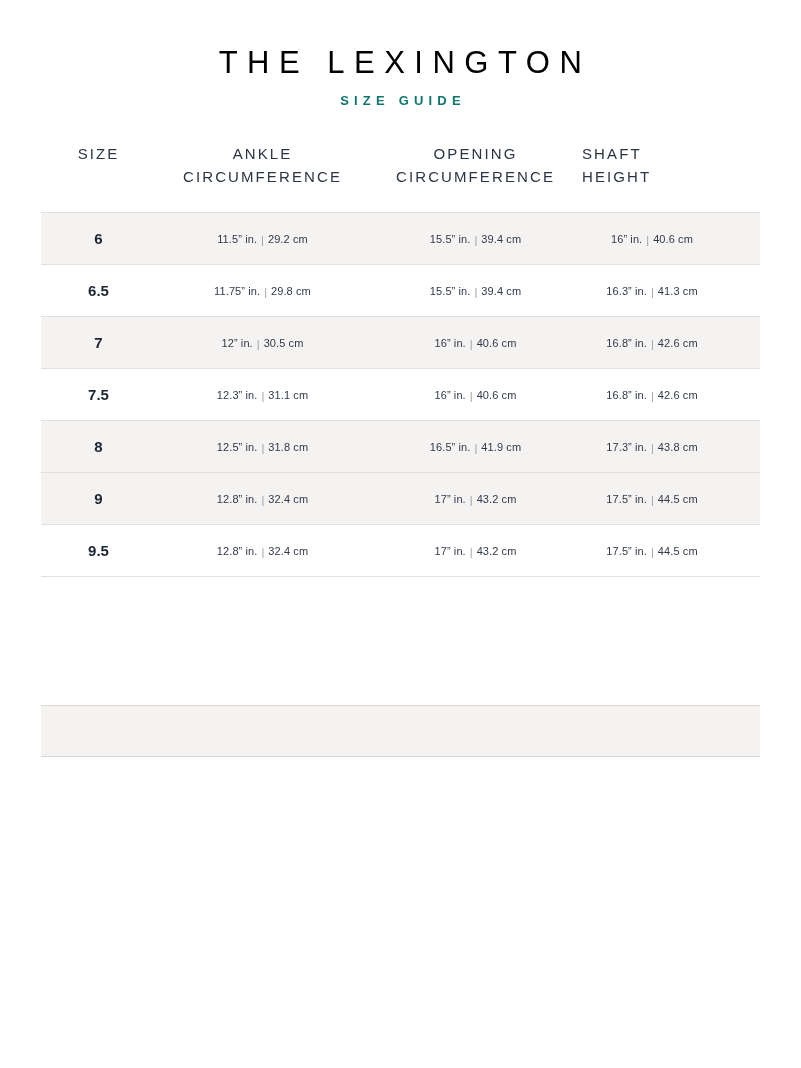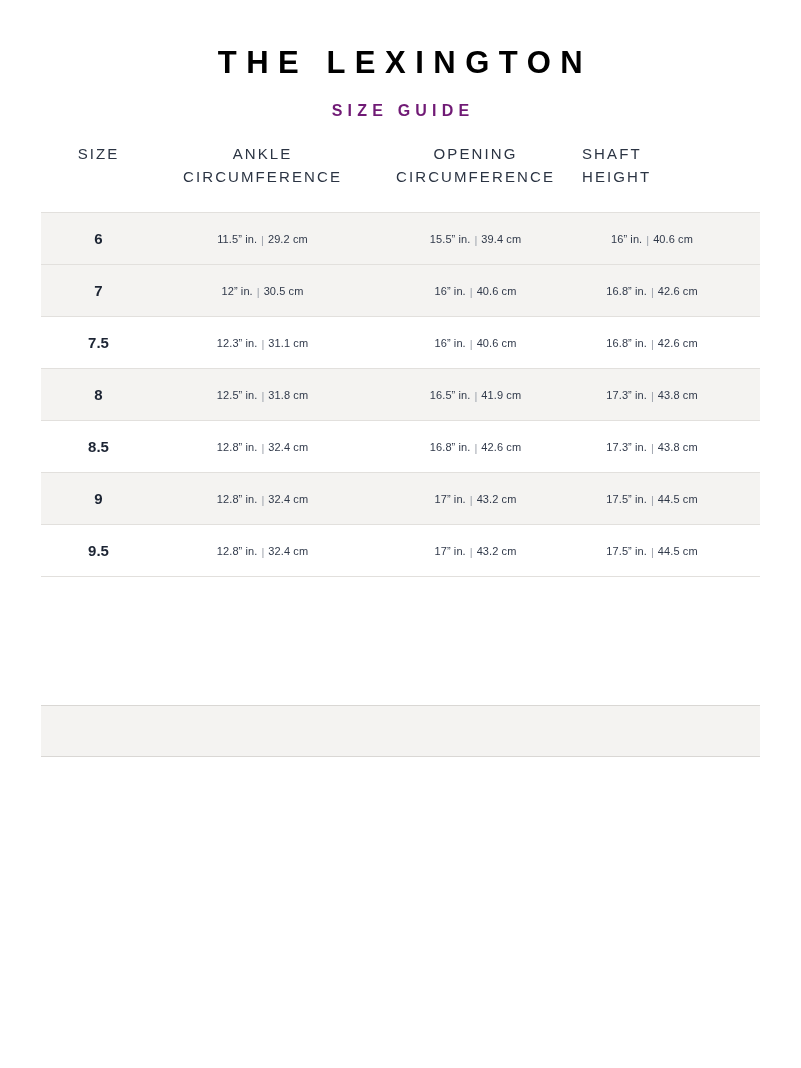--- a/index.html
+++ b/index.html
@@ -22,35 +22,35 @@
     background: #ffffff;
   }
 
   
   .header {
     padding-top: 46px;
     text-align: center;
   }
   .brand-title {
     font-size: 31px;
-    font-weight: 700;
+    font-weight: 400;
     letter-spacing: 9.5px;
     color: #000000;
     line-height: 1.1;
     margin: 0;
     padding-left: 9px;
     white-space: nowrap;
   }
   .brand-subtitle {
-    font-size: 16px;
+    font-size: 13px;
     font-weight: 700;
     letter-spacing: 5.2px;
-    color: #701a75;
+    color: #0f766e;
     line-height: 1.1;
-    margin: 8px;
+    margin: 0;
     padding-top: 14px;
     padding-left: 5px;
     white-space: nowrap;
   }
 
   
   .table-wrap {
     position: absolute;
     left: 41px;
     top: 143px;
@@ -159,44 +159,44 @@
 HEIGHT</th>
         </tr>
       </thead>
       <tbody id="table-body">
           <tr class="shaded">
             <td class="cell-size">6</td>
             <td class="cell-ankle"><span class="val-in">11.5” in.</span><span class="sep">|</span><span class="val-cm">29.2 cm</span></td>
             <td class="cell-opening"><span class="val-in">15.5” in.</span><span class="sep">|</span><span class="val-cm">39.4 cm</span></td>
             <td class="cell-shaft"><span class="val-in">16” in.</span><span class="sep">|</span><span class="val-cm">40.6 cm</span></td>
           </tr>
+          <tr>
+            <td class="cell-size">6.5</td>
+            <td class="cell-ankle"><span class="val-in">11.75” in.</span><span class="sep">|</span><span class="val-cm">29.8 cm</span></td>
+            <td class="cell-opening"><span class="val-in">15.5” in.</span><span class="sep">|</span><span class="val-cm">39.4 cm</span></td>
+            <td class="cell-shaft"><span class="val-in">16.3” in.</span><span class="sep">|</span><span class="val-cm">41.3 cm</span></td>
+          </tr>
           <tr class="shaded">
             <td class="cell-size">7</td>
             <td class="cell-ankle"><span class="val-in">12” in.</span><span class="sep">|</span><span class="val-cm">30.5 cm</span></td>
             <td class="cell-opening"><span class="val-in">16” in.</span><span class="sep">|</span><span class="val-cm">40.6 cm</span></td>
             <td class="cell-shaft"><span class="val-in">16.8” in.</span><span class="sep">|</span><span class="val-cm">42.6 cm</span></td>
           </tr>
           <tr>
             <td class="cell-size">7.5</td>
             <td class="cell-ankle"><span class="val-in">12.3” in.</span><span class="sep">|</span><span class="val-cm">31.1 cm</span></td>
             <td class="cell-opening"><span class="val-in">16” in.</span><span class="sep">|</span><span class="val-cm">40.6 cm</span></td>
             <td class="cell-shaft"><span class="val-in">16.8” in.</span><span class="sep">|</span><span class="val-cm">42.6 cm</span></td>
           </tr>
           <tr class="shaded">
             <td class="cell-size">8</td>
             <td class="cell-ankle"><span class="val-in">12.5” in.</span><span class="sep">|</span><span class="val-cm">31.8 cm</span></td>
             <td class="cell-opening"><span class="val-in">16.5” in.</span><span class="sep">|</span><span class="val-cm">41.9 cm</span></td>
             <td class="cell-shaft"><span class="val-in">17.3” in.</span><span class="sep">|</span><span class="val-cm">43.8 cm</span></td>
           </tr>
-          <tr>
-            <td class="cell-size">8.5</td>
-            <td class="cell-ankle"><span class="val-in">12.8” in.</span><span class="sep">|</span><span class="val-cm">32.4 cm</span></td>
-            <td class="cell-opening"><span class="val-in">16.8” in.</span><span class="sep">|</span><span class="val-cm">42.6 cm</span></td>
-            <td class="cell-shaft"><span class="val-in">17.3” in.</span><span class="sep">|</span><span class="val-cm">43.8 cm</span></td>
-          </tr>
           <tr class="shaded">
             <td class="cell-size">9</td>
             <td class="cell-ankle"><span class="val-in">12.8” in.</span><span class="sep">|</span><span class="val-cm">32.4 cm</span></td>
             <td class="cell-opening"><span class="val-in">17” in.</span><span class="sep">|</span><span class="val-cm">43.2 cm</span></td>
             <td class="cell-shaft"><span class="val-in">17.5” in.</span><span class="sep">|</span><span class="val-cm">44.5 cm</span></td>
           </tr>
           <tr>
             <td class="cell-size">9.5</td>
             <td class="cell-ankle"><span class="val-in">12.8” in.</span><span class="sep">|</span><span class="val-cm">32.4 cm</span></td>
             <td class="cell-opening"><span class="val-in">17” in.</span><span class="sep">|</span><span class="val-cm">43.2 cm</span></td>

